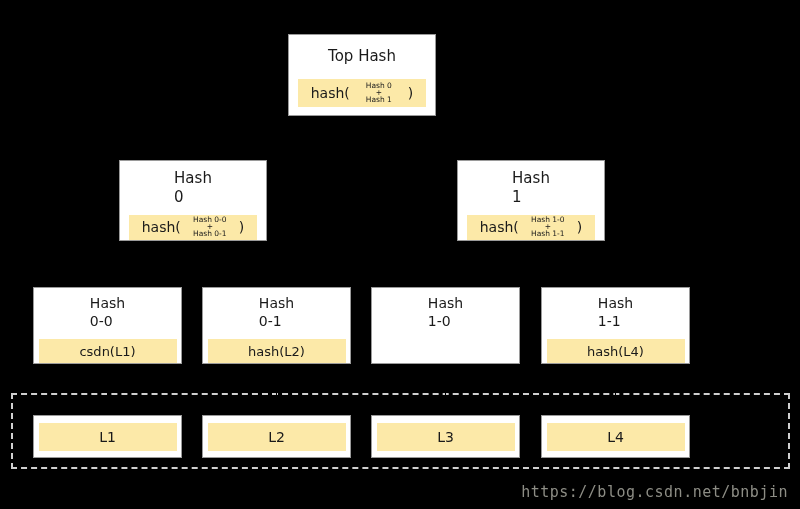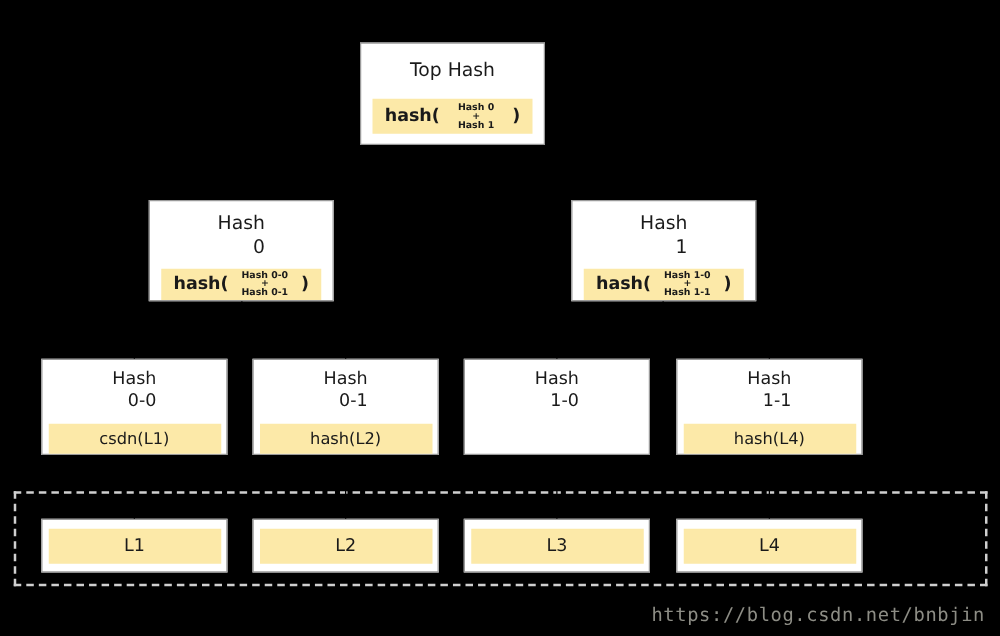--- a/index.html
+++ b/index.html
@@ -21,21 +21,21 @@
     position: absolute;
     background: #ffffff;
     border: 1px solid #9a9a9a;
     box-sizing: border-box;
     display: flex;
     flex-direction: column;
     align-items: center;
   }
   .node-title {
     color: #1a1a1a;
-    text-align: right;
+    text-align: left;
     line-height: 1.25;
     white-space: pre-line;
   }
   .band {
     background: #fce9a8;
     box-sizing: border-box;
     display: flex;
     align-items: center;
     justify-content: center;
     color: #1a1a1a;
@@ -78,21 +78,20 @@
     position: relative;
   }
 
   
   .expr {
     display: flex;
     align-items: center;
     justify-content: center;
     width: 100%;
     gap: 6px;
-    font-weight: bold;
   }
   .expr .paren {
     font-size: 14px;
     color: #1a1a1a;
   }
   .expr .stack {
     display: flex;
     flex-direction: column;
     align-items: center;
     line-height: 1.05;

